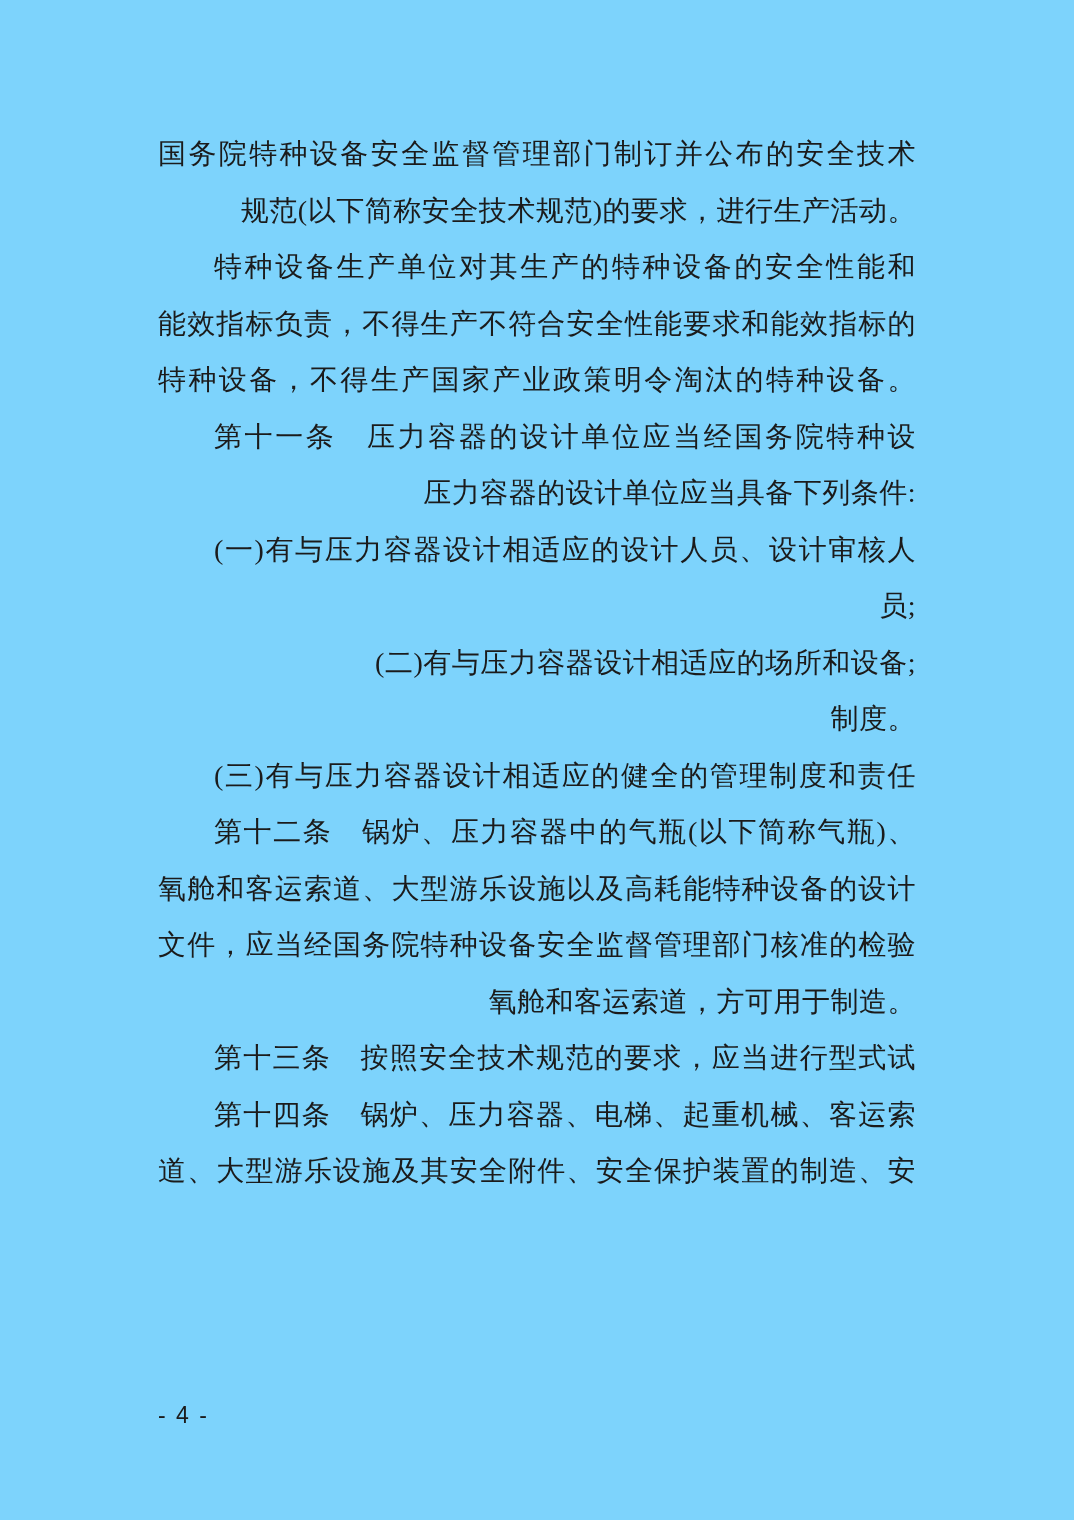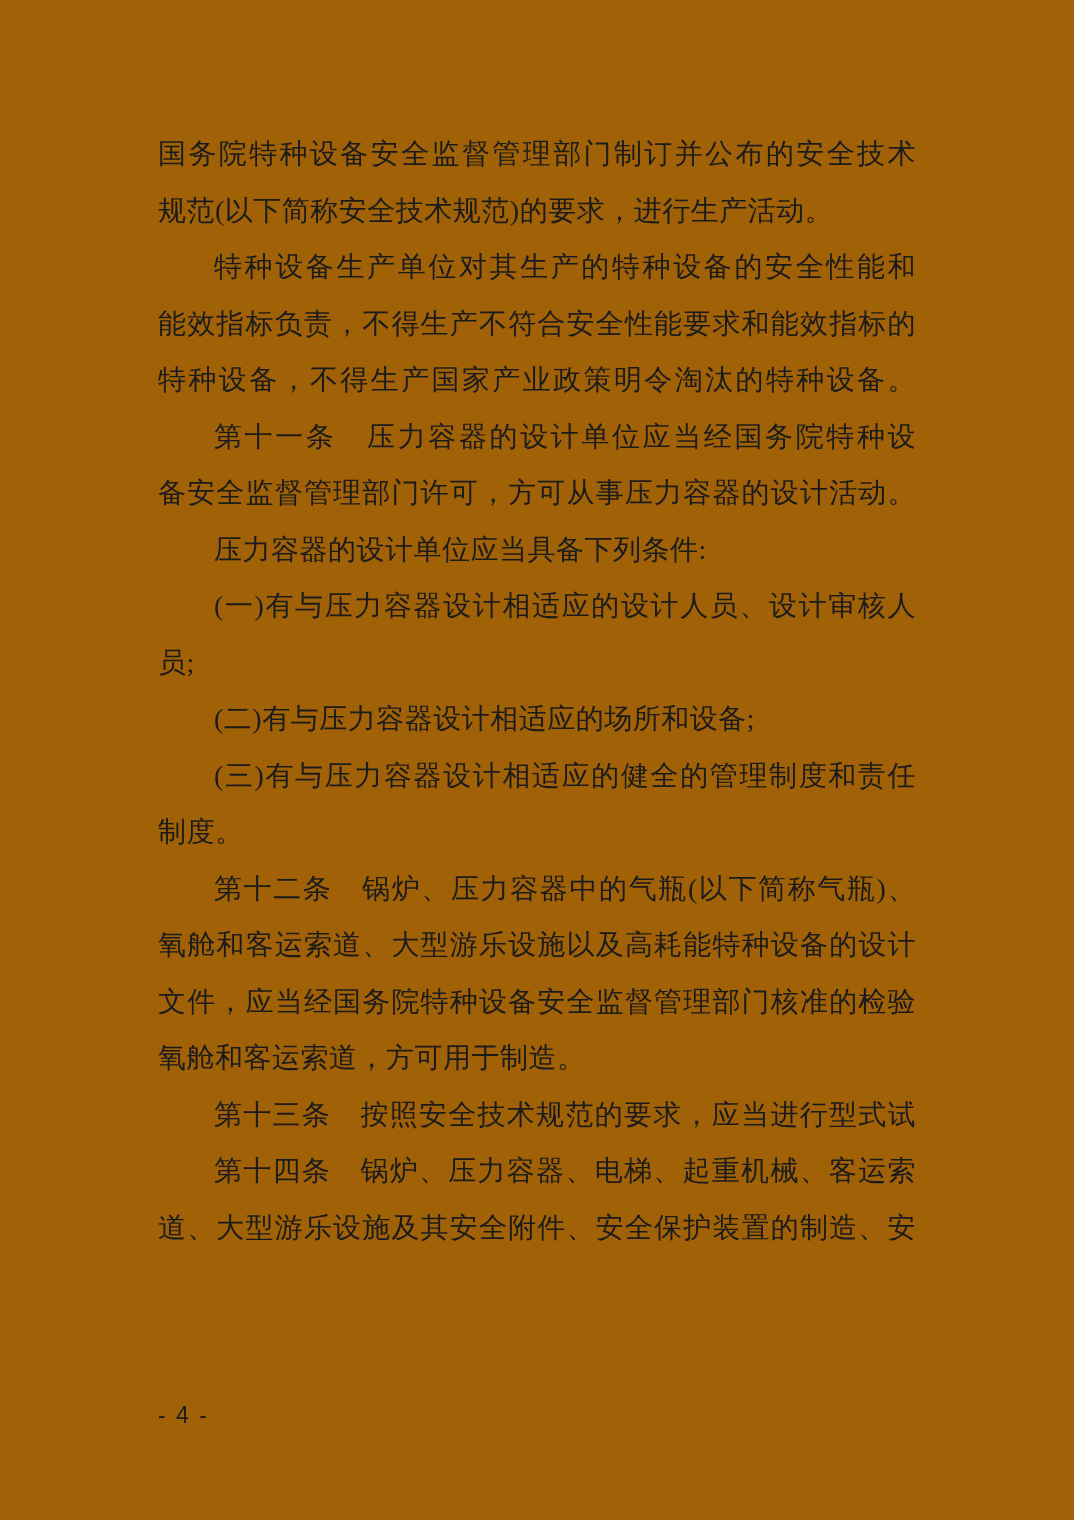--- a/index.html
+++ b/index.html
@@ -13,33 +13,33 @@
     position: relative;
     font-family: "Liberation Serif", "DejaVu Serif", serif;
     color: #1b1b1b;
     overflow: hidden;
   }
   .page {
     position: absolute;
     left: 0; top: 0;
     width: 1074px;
     height: 1520px;
-    background: #a16207;
+    background: #7dd3fc;
   }
   .content {
     position: absolute;
     left: 158px;
     top: 126px;
     width: 758px;
   }
   .line {
     font-size: 28px;
     height: 56.5px;
     line-height: 56.5px;
-    text-align: left;
+    text-align: right;
     letter-spacing: 0.5px;
     word-break: keep-all;
     white-space: normal;
   }
   .line.just {
     text-align: justify;
     text-align-last: justify;
   }
   .line.indent {
     text-indent: 2em;
@@ -69,33 +69,32 @@
   <div class="line"><span class="txt">规范(以下简称安全技术规范)的要求，进行生产活动。</span></div>
 
   <div class="line indent just"><span class="txt">特种设备生产单位对其生产的特种设备的安全性能和</span></div>
 
   <div class="line just"><span class="txt">能效指标负责，不得生产不符合安全性能要求和能效指标的</span></div>
 
   <div class="line just"><span class="txt">特种设备，不得生产国家产业政策明令淘汰的特种设备。</span></div>
 
   <div class="line indent just"><span class="art">第十一条</span><span class="txt">　压力容器的设计单位应当经国务院特种设</span></div>
 
-  <div class="line just"><span class="txt">备安全监督管理部门许可，方可从事压力容器的设计活动。</span></div>
 
   <div class="line indent"><span class="txt">压力容器的设计单位应当具备下列条件:</span></div>
 
   <div class="line indent just"><span class="txt">(一)有与压力容器设计相适应的设计人员、设计审核人</span></div>
 
   <div class="line"><span class="txt">员;</span></div>
 
   <div class="line indent"><span class="txt">(二)有与压力容器设计相适应的场所和设备;</span></div>
 
+  <div class="line"><span class="txt">制度。</span></div>
+
   <div class="line indent just"><span class="txt">(三)有与压力容器设计相适应的健全的管理制度和责任</span></div>
-
-  <div class="line"><span class="txt">制度。</span></div>
 
   <div class="line indent just"><span class="art">第十二条</span><span class="txt">　锅炉、压力容器中的气瓶(以下简称气瓶)、</span></div>
 
   <div class="line just"><span class="txt">氧舱和客运索道、大型游乐设施以及高耗能特种设备的设计</span></div>
 
   <div class="line just"><span class="txt">文件，应当经国务院特种设备安全监督管理部门核准的检验</span></div>
 
   <div class="line"><span class="txt">氧舱和客运索道，方可用于制造。</span></div>
 
   <div class="line indent just"><span class="art">第十三条</span><span class="txt">　按照安全技术规范的要求，应当进行型式试</span></div>

